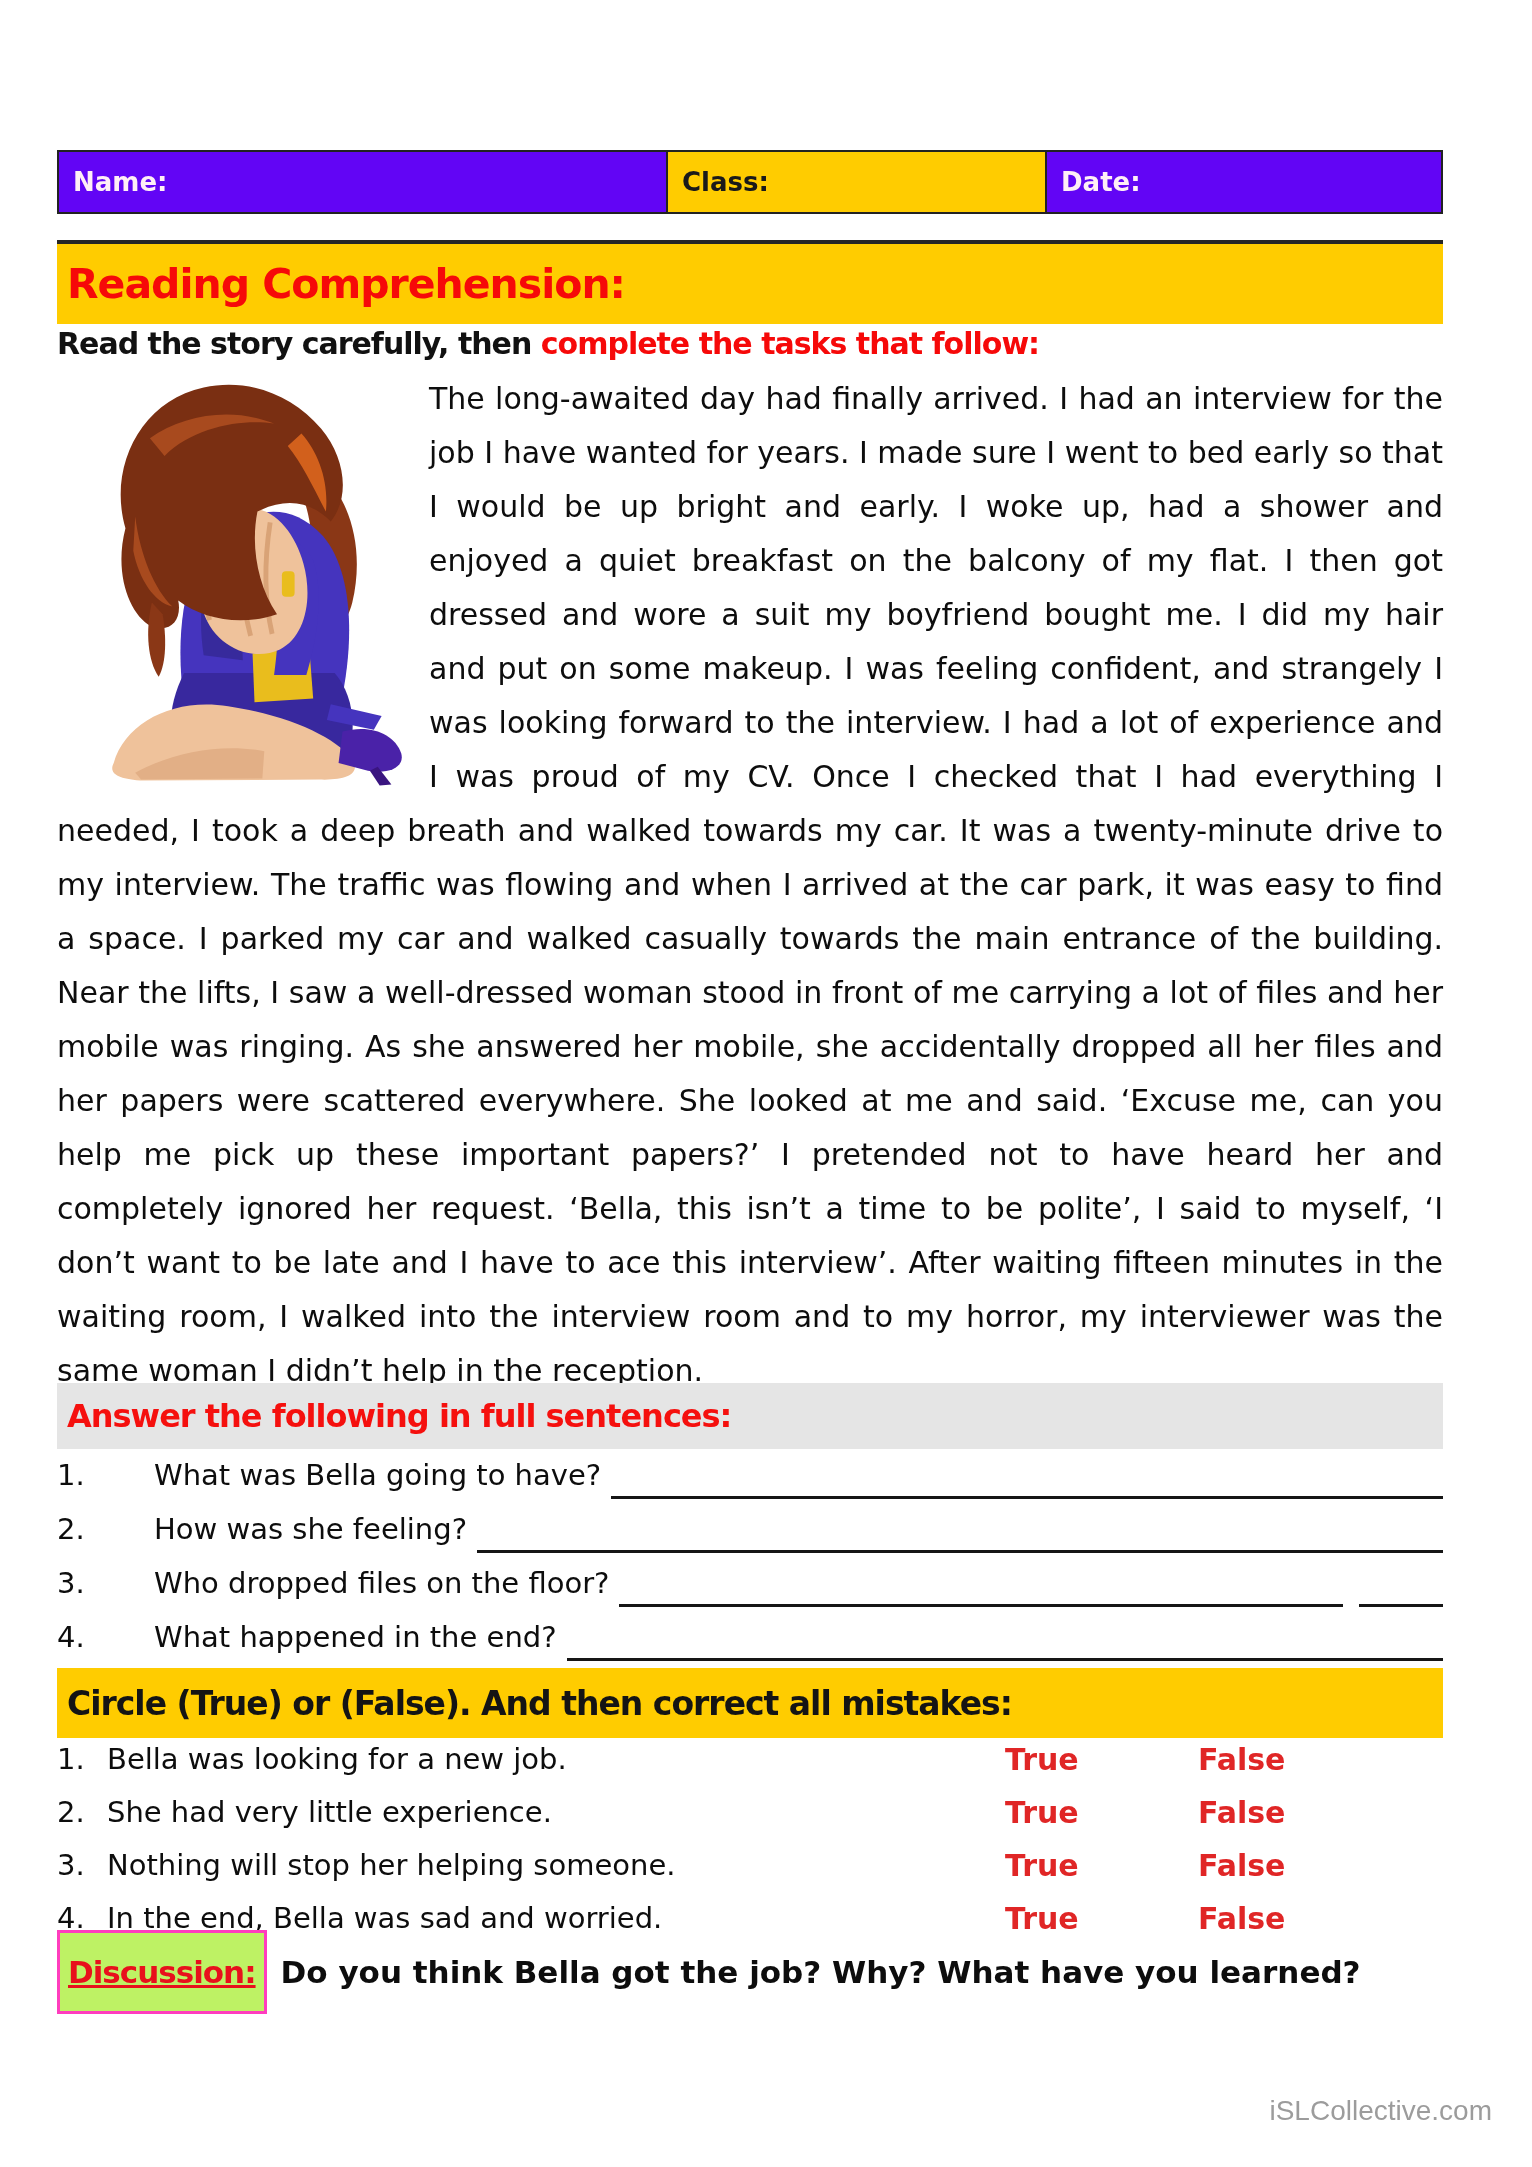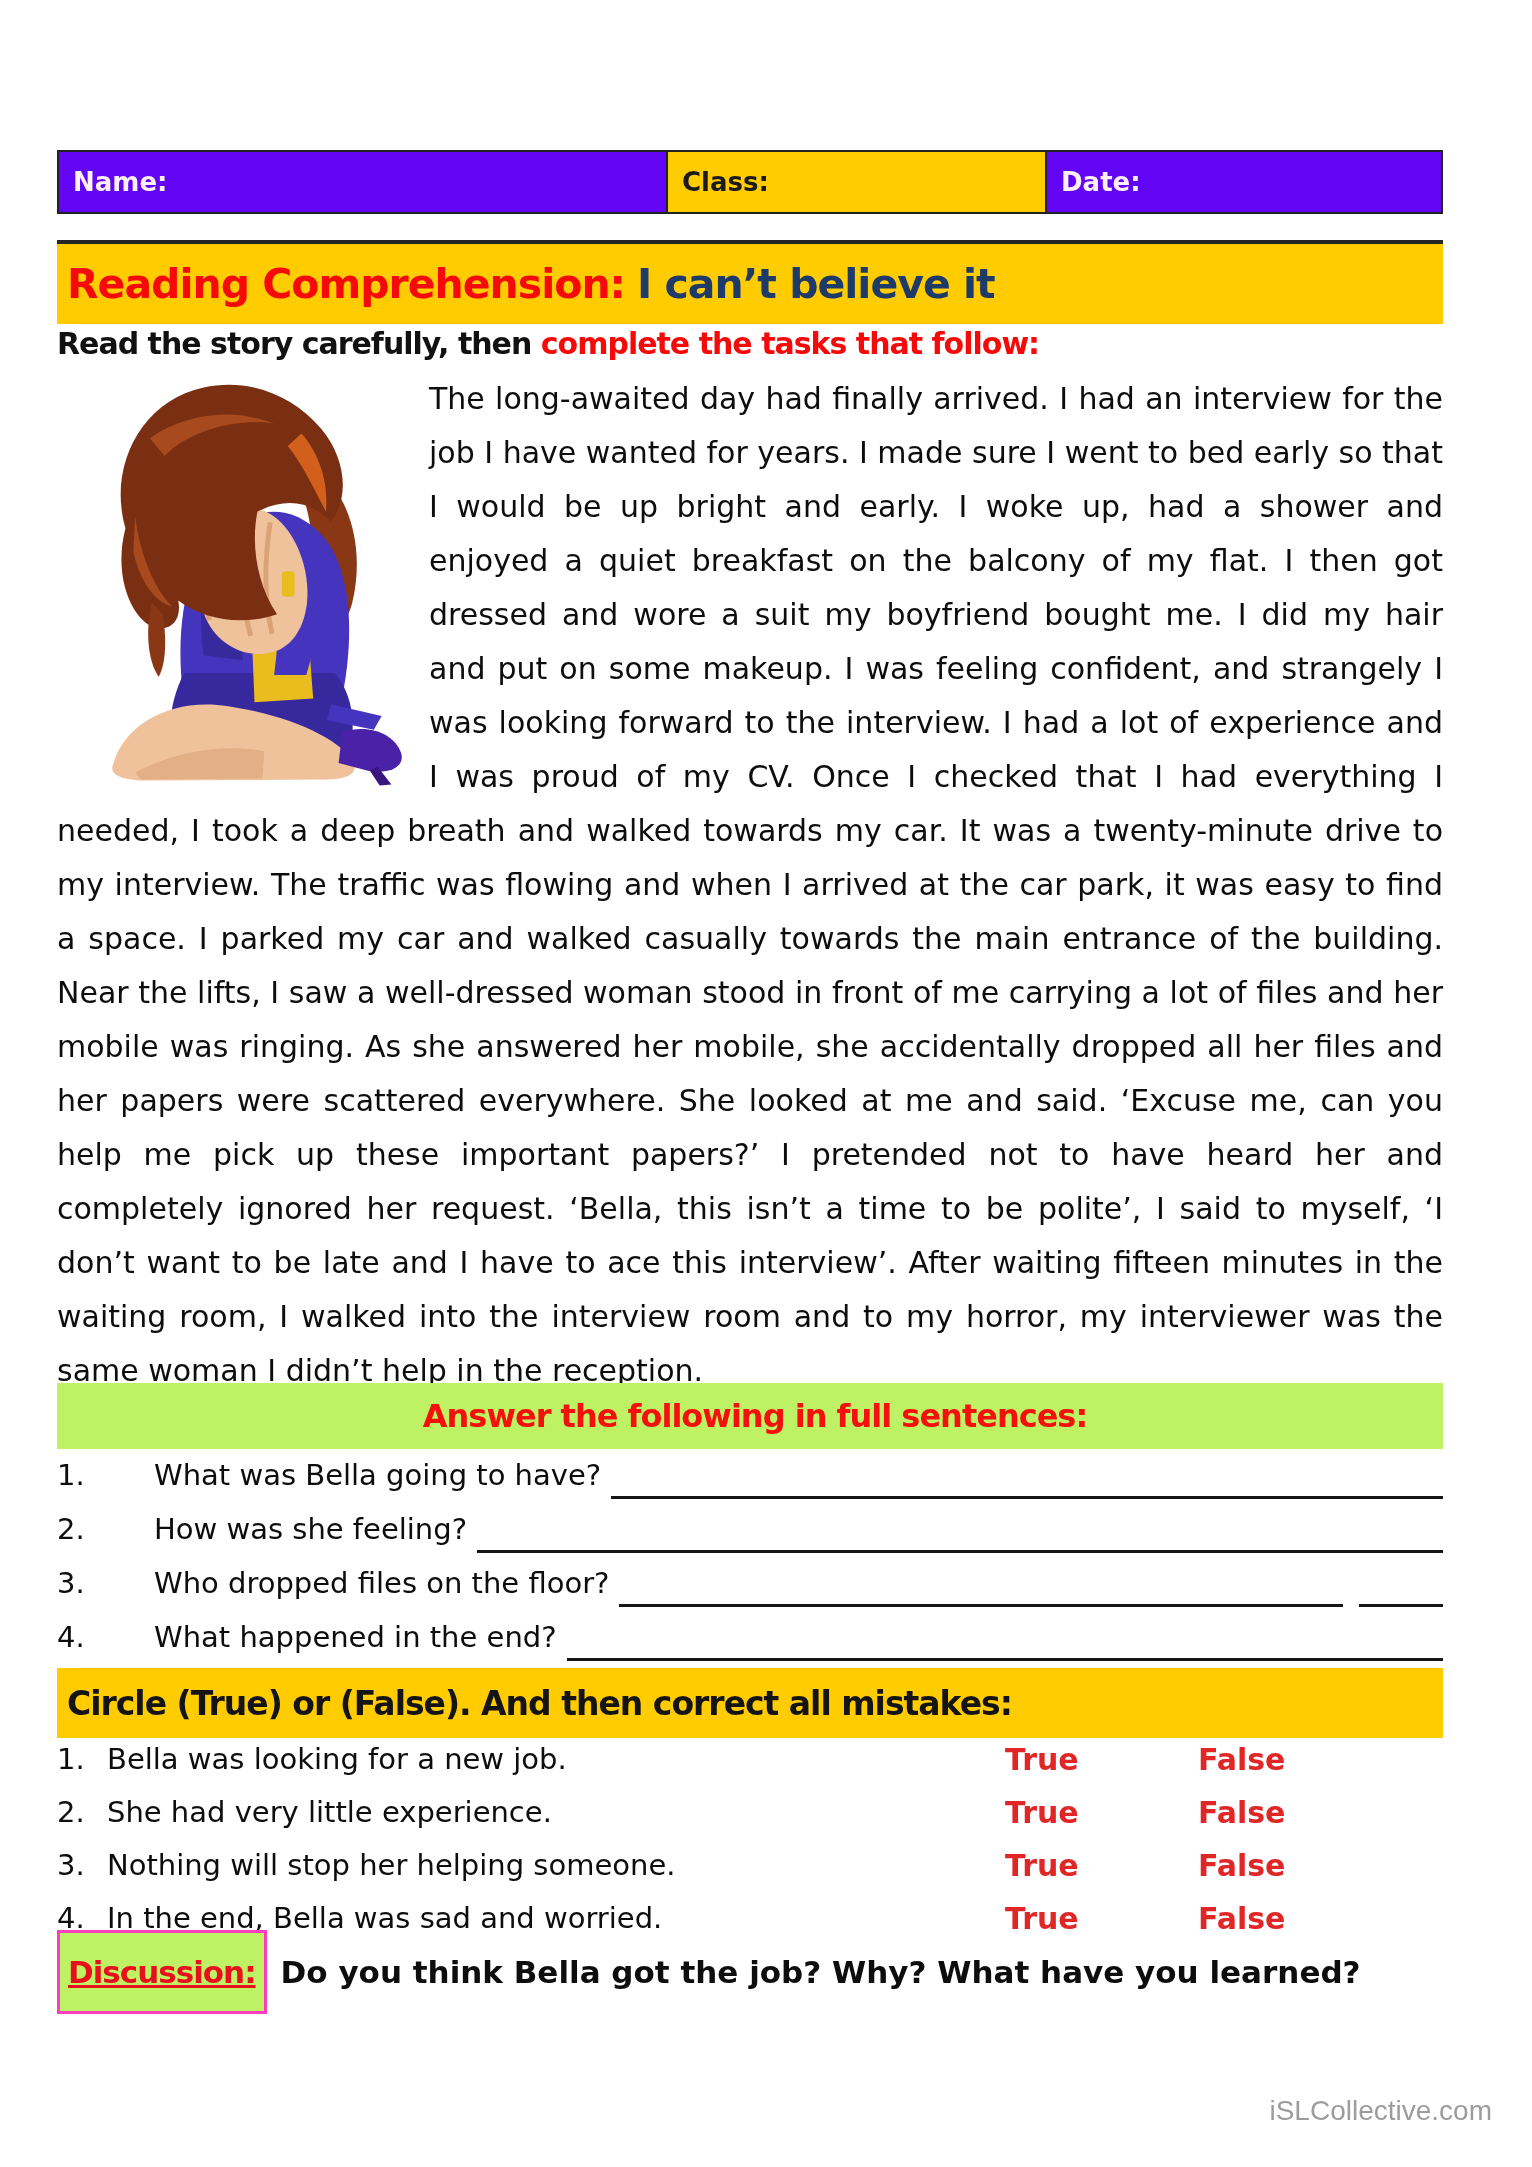--- a/index.html
+++ b/index.html
@@ -50,21 +50,21 @@
   .figure{
     float:left;width:352px;height:414px;margin:4px 20px 6px 0;
   }
   .figure svg{width:100%;height:100%;}
   
   .bar{
     position:absolute;left:57px;width:1386px;box-sizing:border-box;
     display:flex;align-items:center;padding-left:10px;
     font-weight:bold;letter-spacing:-1px;
   }
-  .bar.purplebar{top:1383px;height:66px;background:#bef264;color:#F5100E;font-size:32px;justify-content:center;}
+  .bar.purplebar{top:1383px;height:66px;background:#e5e5e5;color:#F5100E;font-size:32px;}
   .bar.yellowbar{top:1668px;height:70px;background:#FFCC00;color:#141414;font-size:33px;}
   
   .questions{position:absolute;left:57px;top:1458px;width:1386px;}
   .q-row{
     display:flex;align-items:baseline;height:54px;
     font-size:29px;color:#0d0d0d;
   }
   .q-num{width:50px;flex:none;}
   .q-text{white-space:nowrap;padding-right:10px;margin-left:47px;}
   .blank{
@@ -112,21 +112,20 @@
     <div class="idcell yellow cell-class">
       <span>Class:</span>
     </div>
     <div class="idcell purple cell-date">
       <span>Date:</span>
     </div>
   </div>
 
   <div class="titlebar">
     <span class="t-red">Reading Comprehension:</span>
-    <span class="t-navy">I can’t believe it</span>
   </div>
 
   <div class="instruction">
     <span>Read the story carefully, then </span><span class="i-red">complete the tasks that follow:</span>
   </div>
 
   <div class="story">
     <span class="figure">
       <svg viewBox="0 0 360 416" xmlns="http://www.w3.org/2000/svg">
 

